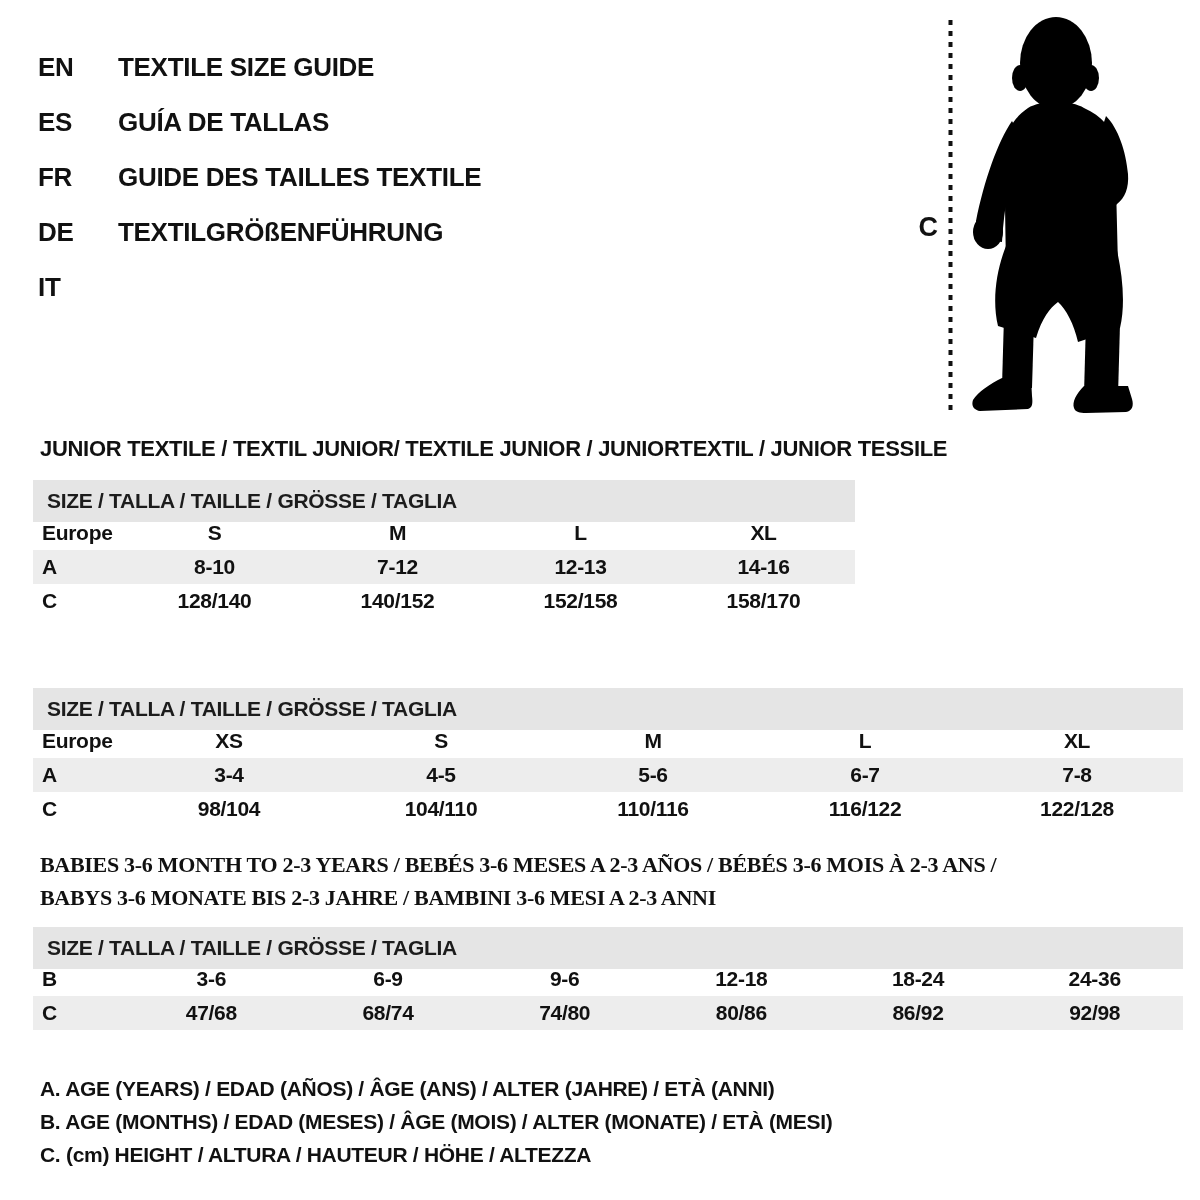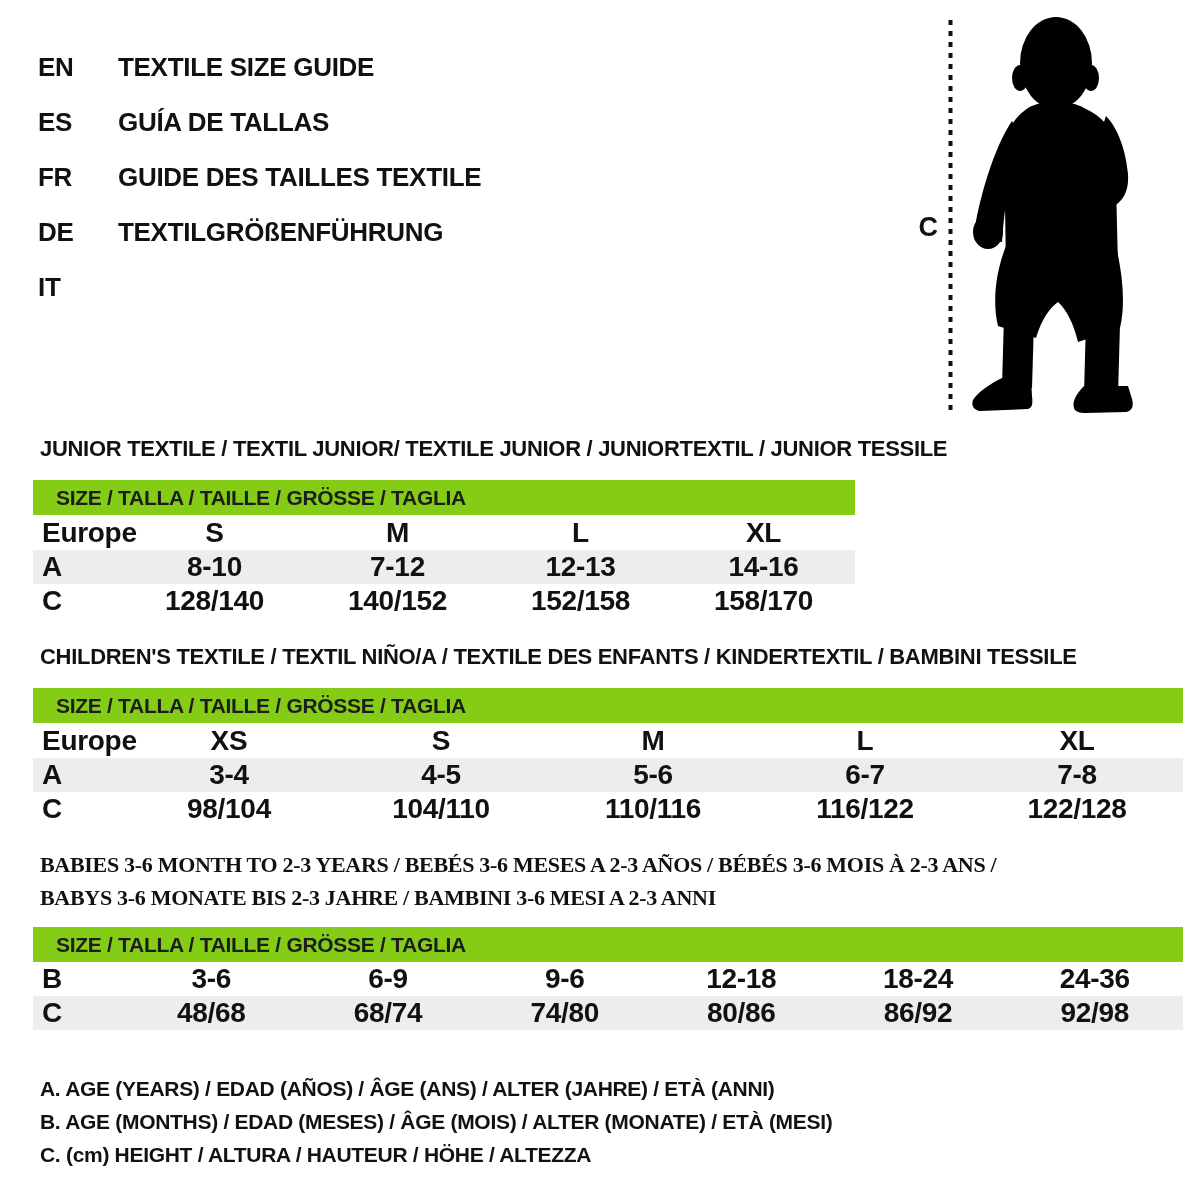--- a/index.html
+++ b/index.html
@@ -15,27 +15,27 @@
   .lang-block { position:absolute; left:38px; top:28px; }
   .lang-row { display:flex; height:35px; align-items:flex-end; font-size:26px; font-weight:700;margin-top:20px; }
   .lang-code { width:80px; }
   
   .figure-svg { position:absolute; left:940px; top:14px; }
   .c-label { position:absolute; left:908px; top:212px; width:40px; text-align:center; font-size:27px; font-weight:700; }
   
   .section-heading { position:absolute; left:40px; font-size:22px; font-weight:700; line-height:33px; }
   
   .size-bar {
-    position:absolute; left:33px; height:35px; background:#84cc16;
-    display:flex; align-items:center; padding-left:23px;
+    position:absolute; left:33px; height:42px; background:#e5e5e5;
+    display:flex; align-items:center; padding-left:14px;
     font-size:21px; font-weight:700; color:#1c1c1c;
   }
   
   .table { position:absolute; left:33px; }
-  .trow { display:flex; height:34px; align-items:center; font-size:28px; font-weight:700; }
+  .trow { display:flex; height:34px; align-items:center; font-size:21px; font-weight:700; }
   .trow.striped { background:#ededed; }
   .tlabel { width:90px; padding-left:9px; }
   .tcell { flex:1; text-align:center; }
   
   .legend { position:absolute; left:40px; top:1072px; }
   .legend-line { height:33px; display:flex; align-items:center; font-size:21px; font-weight:700; }
 </style>
 </head>
 <body>
 
@@ -114,21 +114,20 @@
     </div>
     <div class="trow">
       <span class="tlabel">C</span>
       <span class="tcell">128/140</span>
       <span class="tcell">140/152</span>
       <span class="tcell">152/158</span>
       <span class="tcell">158/170</span>
     </div>
   </div>
 
-  <h2 class="section-heading" style="top:640px;">CHILDREN'S TEXTILE / TEXTIL NIÑO/A / TEXTILE DES ENFANTS / KINDERTEXTIL / BAMBINI TESSILE</h2>
 
   <div class="size-bar" style="top:688px; width:1150px;">SIZE / TALLA / TAILLE / GRÖSSE / TAGLIA</div>
 
   <div class="table" style="top:724px; width:1150px;">
     <div class="trow">
       <span class="tlabel">Europe</span>
       <span class="tcell">XS</span>
       <span class="tcell">S</span>
       <span class="tcell">M</span>
       <span class="tcell">L</span>
@@ -164,21 +163,21 @@
       <span class="tlabel">B</span>
       <span class="tcell">3-6</span>
       <span class="tcell">6-9</span>
       <span class="tcell">9-6</span>
       <span class="tcell">12-18</span>
       <span class="tcell">18-24</span>
       <span class="tcell">24-36</span>
     </div>
     <div class="trow striped">
       <span class="tlabel">C</span>
-      <span class="tcell">48/68</span>
+      <span class="tcell">47/68</span>
       <span class="tcell">68/74</span>
       <span class="tcell">74/80</span>
       <span class="tcell">80/86</span>
       <span class="tcell">86/92</span>
       <span class="tcell">92/98</span>
     </div>
   </div>
 
   <div class="legend">
     <div class="legend-line">A. AGE (YEARS) / EDAD (AÑOS) / ÂGE (ANS) / ALTER (JAHRE) / ETÀ (ANNI)</div>

